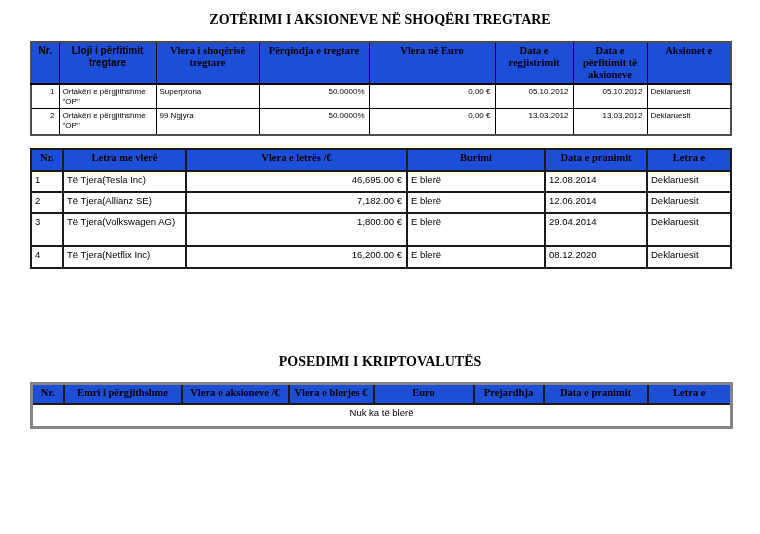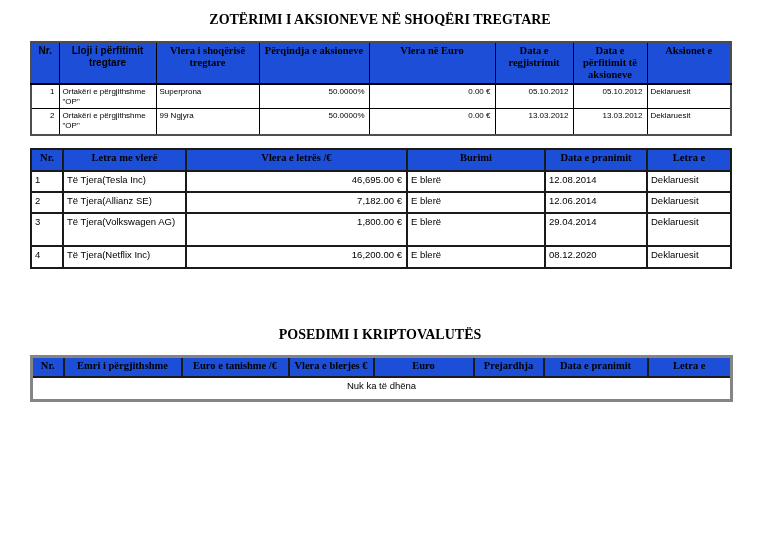--- a/index.html
+++ b/index.html
@@ -6,21 +6,21 @@
   body {
     width:760px; height:534px; background:#ffffff; color:#000;
     font-family:"Liberation Sans", sans-serif; overflow:hidden;
   }
   .doc-title {
     font-family:"Liberation Serif", serif; font-weight:bold;
     font-size:14px; line-height:16px; text-align:center; color:#000;
   }
   .title-1 { padding-top:12px; }
   .title-2 { margin-top:76px; }
-  .title-3 { margin-top:58px;text-align:center; }
+  .title-3 { margin-top:85px;text-align:center; }
 
   table {
     border-collapse:collapse; table-layout:fixed; width:700px;
     margin-left:30px; empty-cells:show;
   }
   .t1 { margin-top:13px; border:2px solid #4d4d4d; }
   .t2 { margin-top:12px; border:2px solid #565656; }
   .t3 { margin-top:12px; border:3px solid #858585; }
 
   th {
@@ -71,21 +71,21 @@
         <col style="width:126px">
         <col style="width:78px">
       <col style="width:74px">
         <col style="width:84px">
     </colgroup>
     <thead>
       <tr>
         <th class="hs">Nr.</th>
         <th class="hs">Lloji i përfitimit tregtare</th>
         <th>Vlera i shoqërisë tregtare</th>
-        <th>Përqindja e aksioneve</th>
+        <th>Përqindja e tregtare</th>
         <th>Vlera në Euro</th>
         <th>Data e regjistrimit</th>
         <th>Data e përfitimit të aksioneve</th>
         <th>Aksionet e</th>
       </tr>
     </thead>
     <tbody>
       <tr class="r0">
         <td class="ar">1</td>
         <td>Ortakëri e përgjithshme "OP"</td>
@@ -175,28 +175,28 @@
       <col style="width:85px">
         <col style="width:100px">
         <col style="width:70px">
       <col style="width:104px">
         <col style="width:84px">
     </colgroup>
     <thead>
       <tr>
         <th>Nr.</th>
         <th>Emri i përgjithshme</th>
-        <th>Euro e tanishme /€</th>
+        <th>Vlera e aksioneve /€</th>
         <th>Vlera e blerjes €</th>
         <th>Euro</th>
         <th>Prejardhja</th>
         <th>Data e pranimit</th>
         <th>Letra e</th>
       </tr>
     </thead>
     <tbody>
       <tr class="empty">
-        <td class="ctr" colspan="8">Nuk ka të dhëna</td>
+        <td class="ctr" colspan="8">Nuk ka të blerë</td>
       </tr>
     </tbody>
   </table>
 
 </div>
 
 </body></html>

